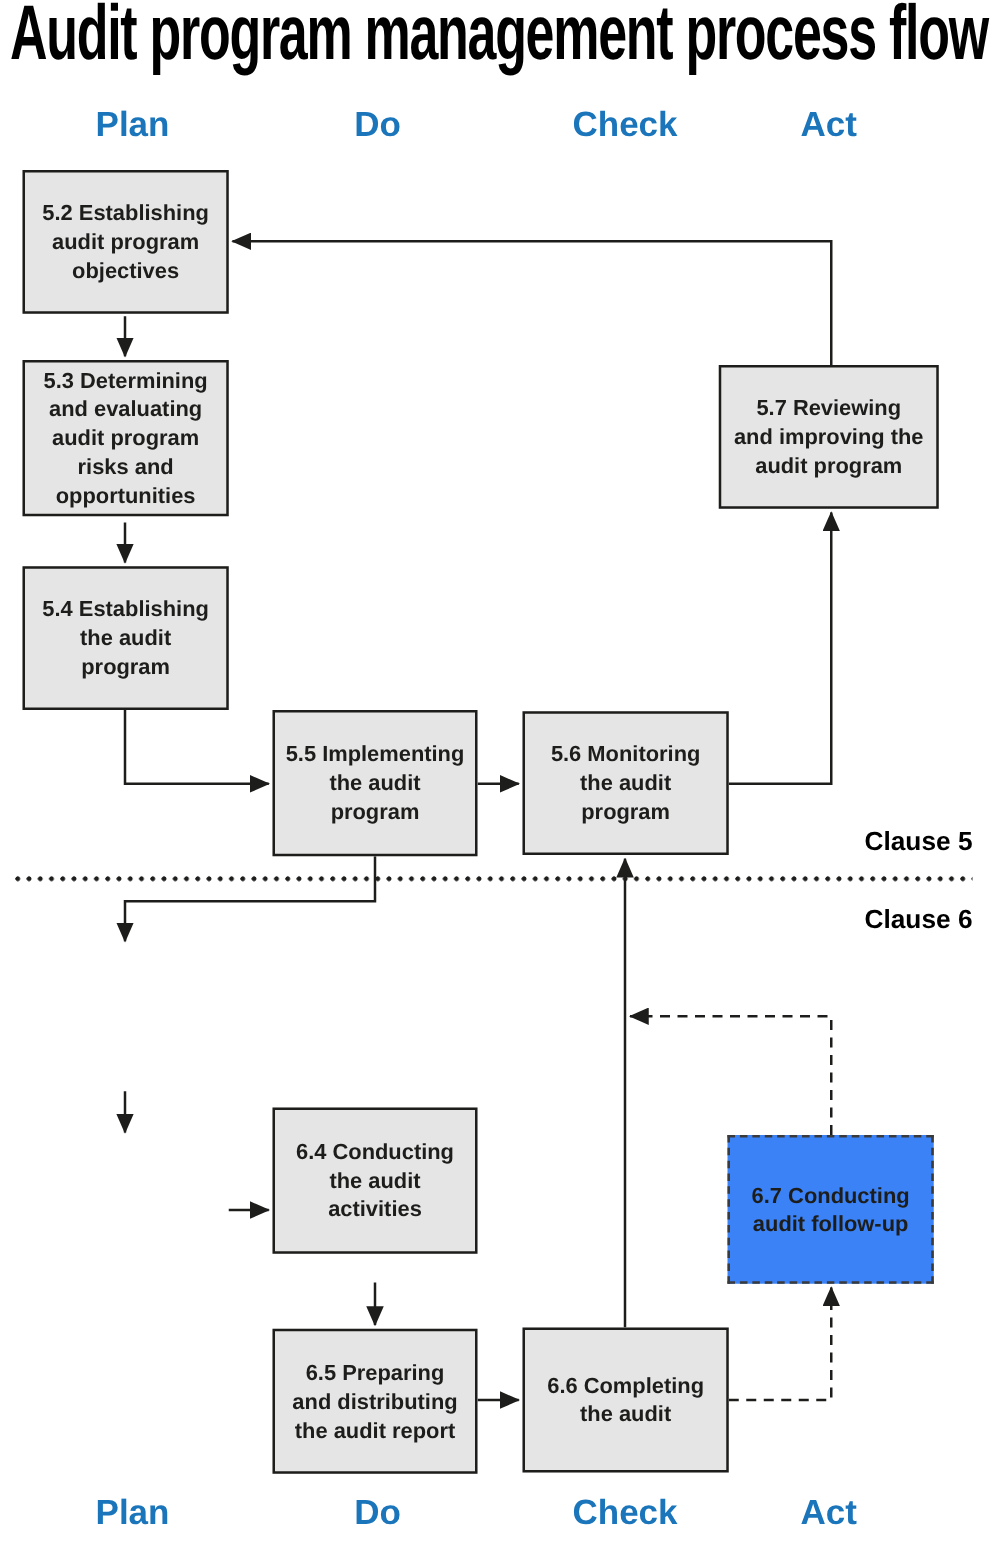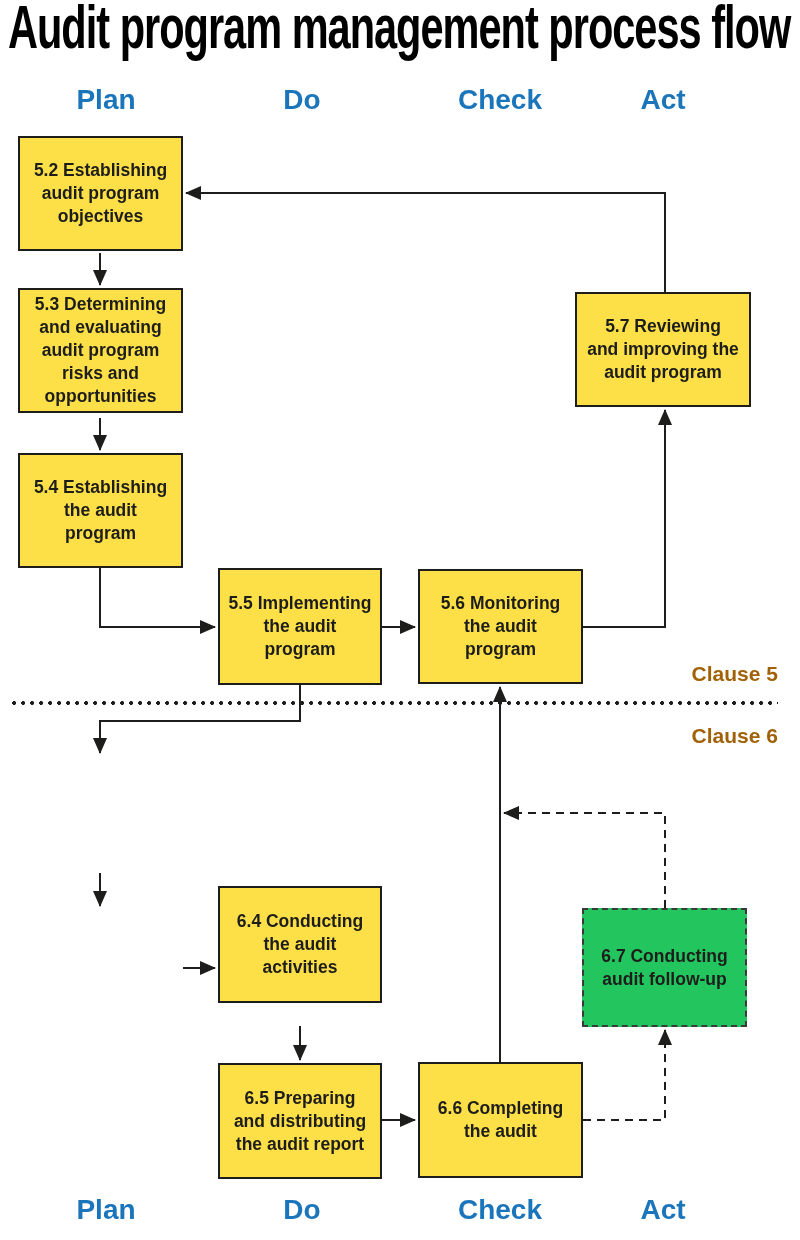--- a/index.html
+++ b/index.html
@@ -11,30 +11,30 @@
     position:absolute;left:8px;top:-5px;white-space:nowrap;
     font-size:62px;line-height:64px;font-weight:bold;color:#000;
     letter-spacing:-1.5px;transform:scaleX(0.67);transform-origin:0 0;
   }
   .pdca{
     position:absolute;transform:translateX(-50%);
     font-size:28px;font-weight:bold;color:#1B75BB;line-height:26px;
   }
   .box{
     position:absolute;display:flex;align-items:center;justify-content:center;
-    background:#fde047;border:2px solid #1D1D1B;box-sizing:border-box;
+    background:#e5e5e5;border:2px solid #1D1D1B;box-sizing:border-box;
   }
-  .box.dashed{background:#22c55e;border:2px dashed #3a3a3a;}
+  .box.dashed{background:#3b82f6;border:2px dashed #3a3a3a;}
   .box-label{
     white-space:pre-line;text-align:center;color:#1D1D1B;
     font-size:17.5px;line-height:23px;font-weight:bold;padding:0 2px;
   }
   .clause{
     position:absolute;right:22px;text-align:left;
-    font-size:21px;line-height:23px;font-weight:bold;color:#a16207;
+    font-size:21px;line-height:23px;font-weight:bold;color:#000000;
   }
   .divider{
     position:absolute;left:12px;top:700px;width:766px;height:6px;
     background-image:radial-gradient(circle at 2.2px 3px, #1D1D1B 1.8px, transparent 2.1px);
     background-size:9px 6px;background-repeat:repeat-x;
   }
   svg.connectors{position:absolute;left:0;top:0;width:800px;height:1240px;}
   svg.connectors path{stroke:#1D1D1B;stroke-width:2;fill:none;}
   svg.connectors path.dash{stroke-dasharray:8 6;}
 </style>

